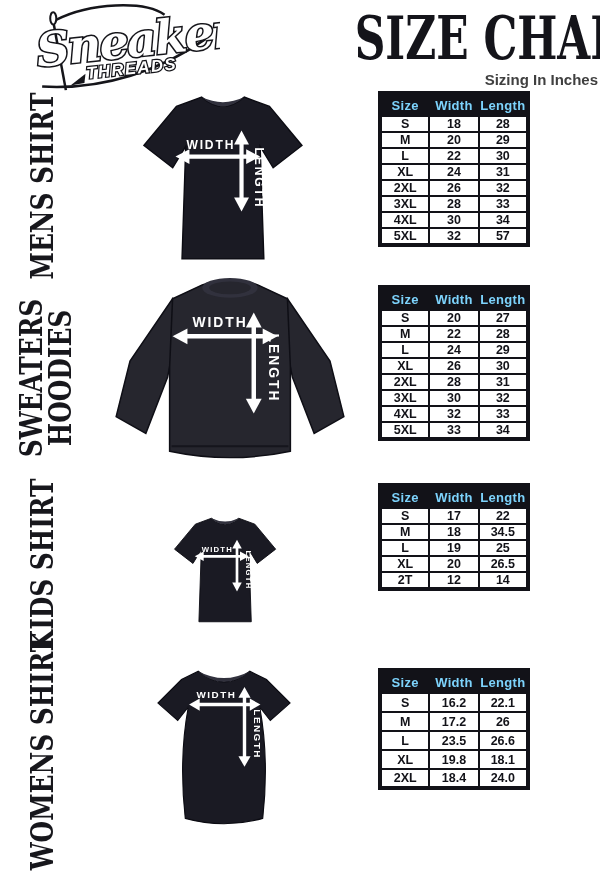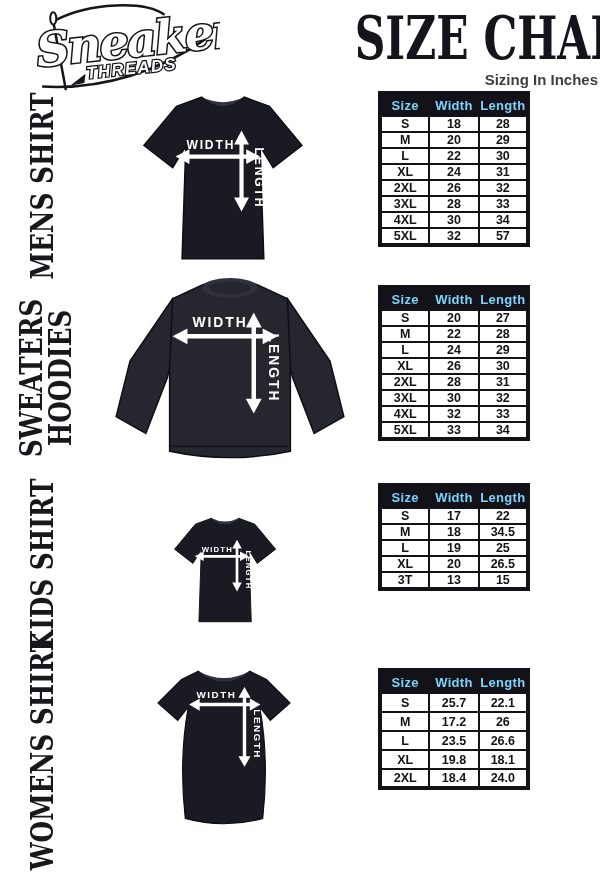--- a/index.html
+++ b/index.html
@@ -279,38 +279,38 @@
           <td>L</td>
           <td>19</td>
           <td>25</td>
         </tr>
         <tr>
           <td>XL</td>
           <td>20</td>
           <td>26.5</td>
         </tr>
         <tr>
-          <td>3T</td>
-          <td>13</td>
-          <td>15</td>
+          <td>2T</td>
+          <td>12</td>
+          <td>14</td>
         </tr>
       </tbody>
     </table>
   <table class="size-table t4">
       <thead>
         <tr>
           <th>Size</th>
           <th>Width</th>
           <th>Length</th>
         </tr>
       </thead>
       <tbody>
         <tr>
           <td>S</td>
-          <td>25.7</td>
+          <td>16.2</td>
           <td>22.1</td>
         </tr>
         <tr>
           <td>M</td>
           <td>17.2</td>
           <td>26</td>
         </tr>
         <tr>
           <td>L</td>
           <td>23.5</td>

